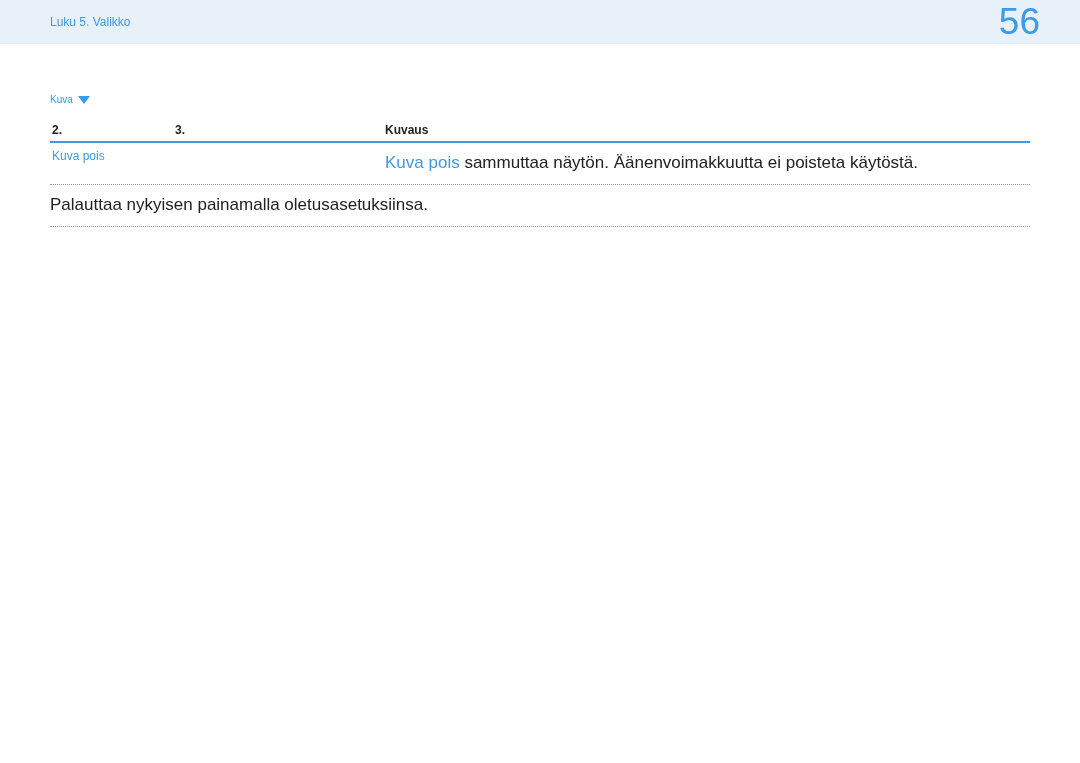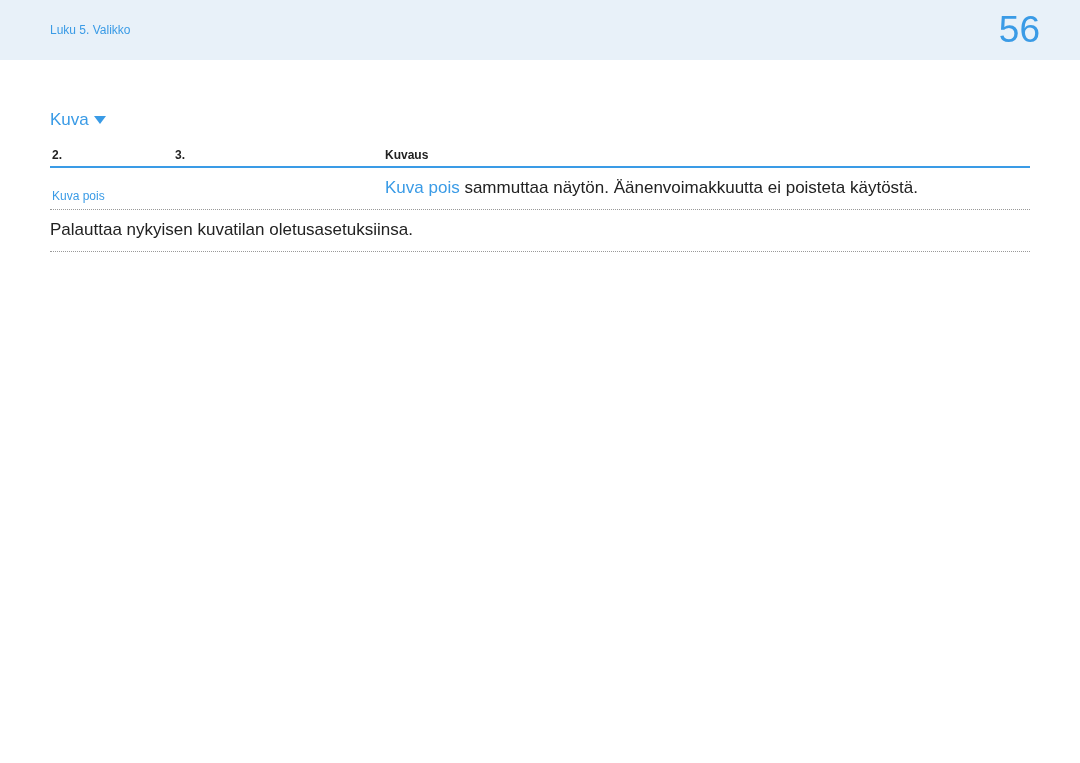--- a/index.html
+++ b/index.html
@@ -8,42 +8,42 @@
       box-sizing: border-box;
     }
     body {
       font-family: Arial, Helvetica, sans-serif;
       background: #ffffff;
       width: 1080px;
       height: 763px;
     }
     .header-bar {
       background: #e8f1f9;
-      height: 60px;
+      height: 44px;
       display: flex;
       align-items: center;
       justify-content: space-between;
       padding: 0 40px 0 50px;
     }
     .breadcrumb {
       color: #3a9be6;
       font-size: 12px;
       font-weight: 400;
     }
     .page-number {
       color: #3a9be6;
       font-size: 37px;
       font-weight: 300;
     }
     .content {
       padding: 50px 50px 0 50px;
     }
     .section-title {
       color: #3a9be6;
-      font-size: 17px;
+      font-size: 10px;
       font-weight: 400;
       margin-bottom: 18px;
       display: flex;
       align-items: center;
       gap: 5px;
     }
     .triangle-down {
       display: inline-block;
       width: 0;
       height: 0;
@@ -75,21 +75,20 @@
     .col-desc {
       flex: 1;
       font-size: 12px;
       font-weight: bold;
       color: #222;
     }
     .table-row {
       display: flex;
       padding: 6px 0;
       border-bottom: 1px dotted #999;
-      align-items: flex-end;
     }
     .row-label {
       width: 335px;
       font-size: 12px;
       color: #3a9be6;
       padding-left: 2px;
     }
     .row-desc {
       flex: 1;
       font-size: 17px;
@@ -122,16 +121,16 @@
     </div>
 
     <div class="table-row">
       <div class="row-label">Kuva pois</div>
       <div class="row-desc">
         <span class="accent">Kuva pois</span><span> sammuttaa näytön. Äänenvoimakkuutta ei poisteta käytöstä.</span><br>
       </div>
     </div>
 
     <div class="table-row">
-      <div class="row-desc">Palauttaa nykyisen kuvatilan oletusasetuksiinsa.</div>
+      <div class="row-desc">Palauttaa nykyisen painamalla oletusasetuksiinsa.</div>
     </div>
   </div>
 </div>
 
 </body></html>

